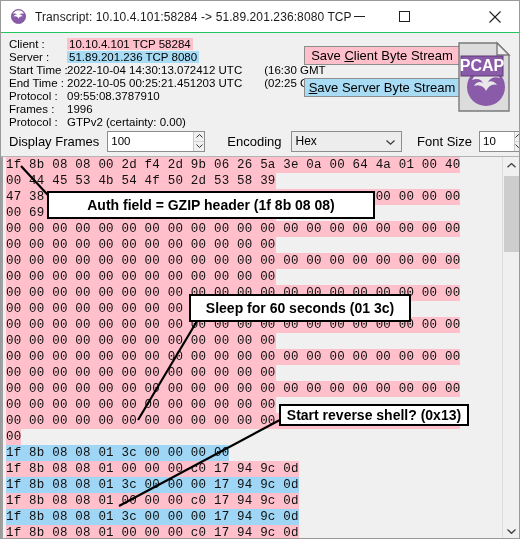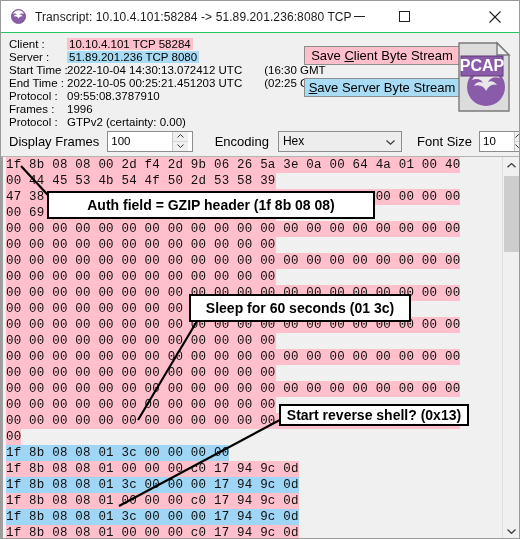--- a/index.html
+++ b/index.html
@@ -314,21 +314,21 @@
       <circle cx="29" cy="46" r="19" fill="#8a5ba8"></circle>
       <path d="M29 29a17 17 0 0 1 14 8c-5-2-10 0-12 4 3-2 7 0 9 3-5-2-9 2-11 6-2-5-7-7-12-5 2-4 6-5 9-3-2-4-6-5-11-3a17 17 0 0 1 14-10z" fill="#e8e8e8"></path>
       <rect x="4" y="15" width="42" height="20" fill="#8a5ba8" stroke="#5e3b75" stroke-width="1"></rect>
       <text x="25" y="30" font-family="Liberation Sans, sans-serif" font-size="16" font-weight="bold" fill="#ffffff" text-anchor="middle">PCAP</text>
     </svg>
   </div>
 
   <div id="controls">
     <div class="ctl-label">Display Frames</div>
     <div class="spin-wrap" style="width:98px; margin-left:8px;">
-      <input class="spin-input" style="width: 64px;" value="100">
+      <input class="spin-input" style="width: 85px;" value="100">
       <div class="spin-btns">
         <div>
           <svg width="7" height="4" viewBox="0 0 7 4">
               <path d="M0.5 3.5 L3.5 0.5 L6.5 3.5" fill="none" stroke="#333" stroke-width="1"></path>
             </svg>
         </div>
         <div>
           <svg width="7" height="4" viewBox="0 0 7 4">
               <path d="M0.5 0.5 L3.5 3.5 L6.5 0.5" fill="none" stroke="#333" stroke-width="1"></path>
             </svg>

